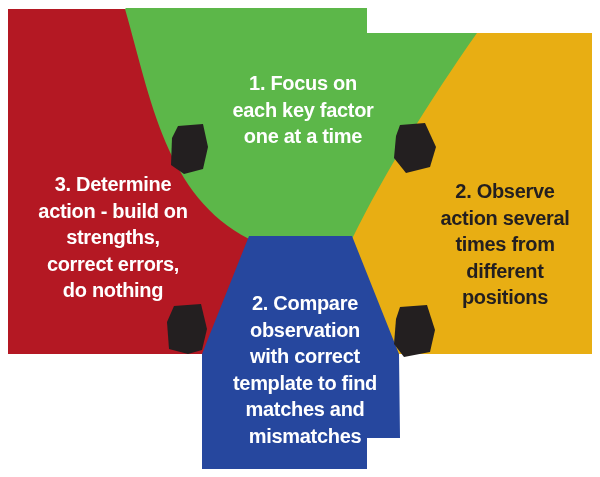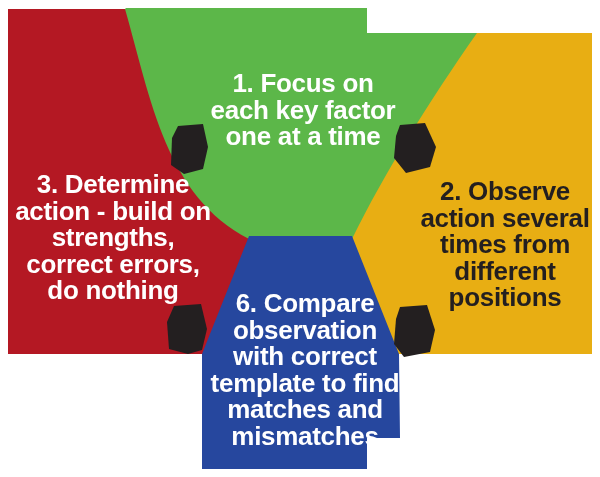--- a/index.html
+++ b/index.html
@@ -8,21 +8,21 @@
     width:600px;height:477px;
     background:#ffffff;
     overflow:hidden;
     font-family:"Liberation Sans",sans-serif;
   }
   .stage svg{position:absolute;left:0;top:0;}
   .step-label{
     position:absolute;
     text-align:center;
     font-weight:700;
-    font-size:26px;
+    font-size:20px;
     line-height:26.5px;
     letter-spacing:-0.3px;
     white-space:pre-line;
     pointer-events:none;
   }
   .label-light{color:#ffffff;}
   .label-dark{color:#231f20;}
 </style>
 </head>
 <body>
@@ -48,21 +48,21 @@
   <div class="step-label label-light" style="left:203px; top:70px; width:200px;">1. Focus on
 each key factor
 one at a time</div>
 
   <div class="step-label label-dark" style="left:405px; top:178px; width:200px;">2. Observe
 action several
 times from
 different
 positions</div>
 
-  <div class="step-label label-light" style="left:205px; top:290px; width:200px;">6. Compare
+  <div class="step-label label-light" style="left:205px; top:290px; width:200px;">2. Compare
 observation
 with correct
 template to find
 matches and
 mismatches</div>
 
   <div class="step-label label-light" style="left:7px; top:171px; width:212px;">3. Determine
 action - build on
 strengths,
 correct errors,

